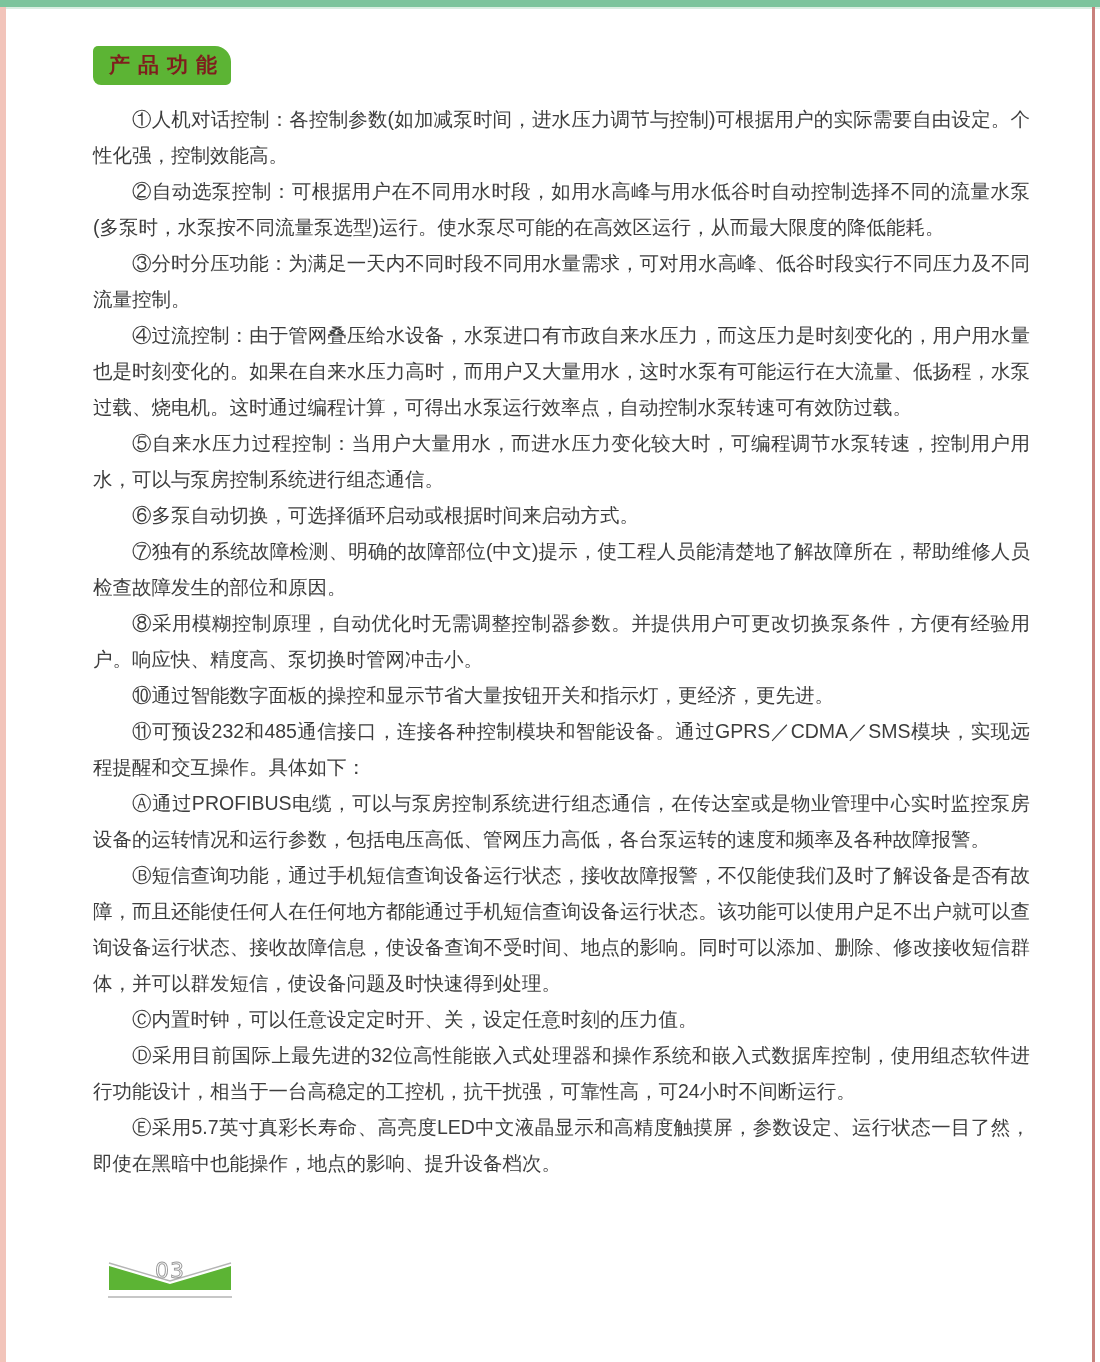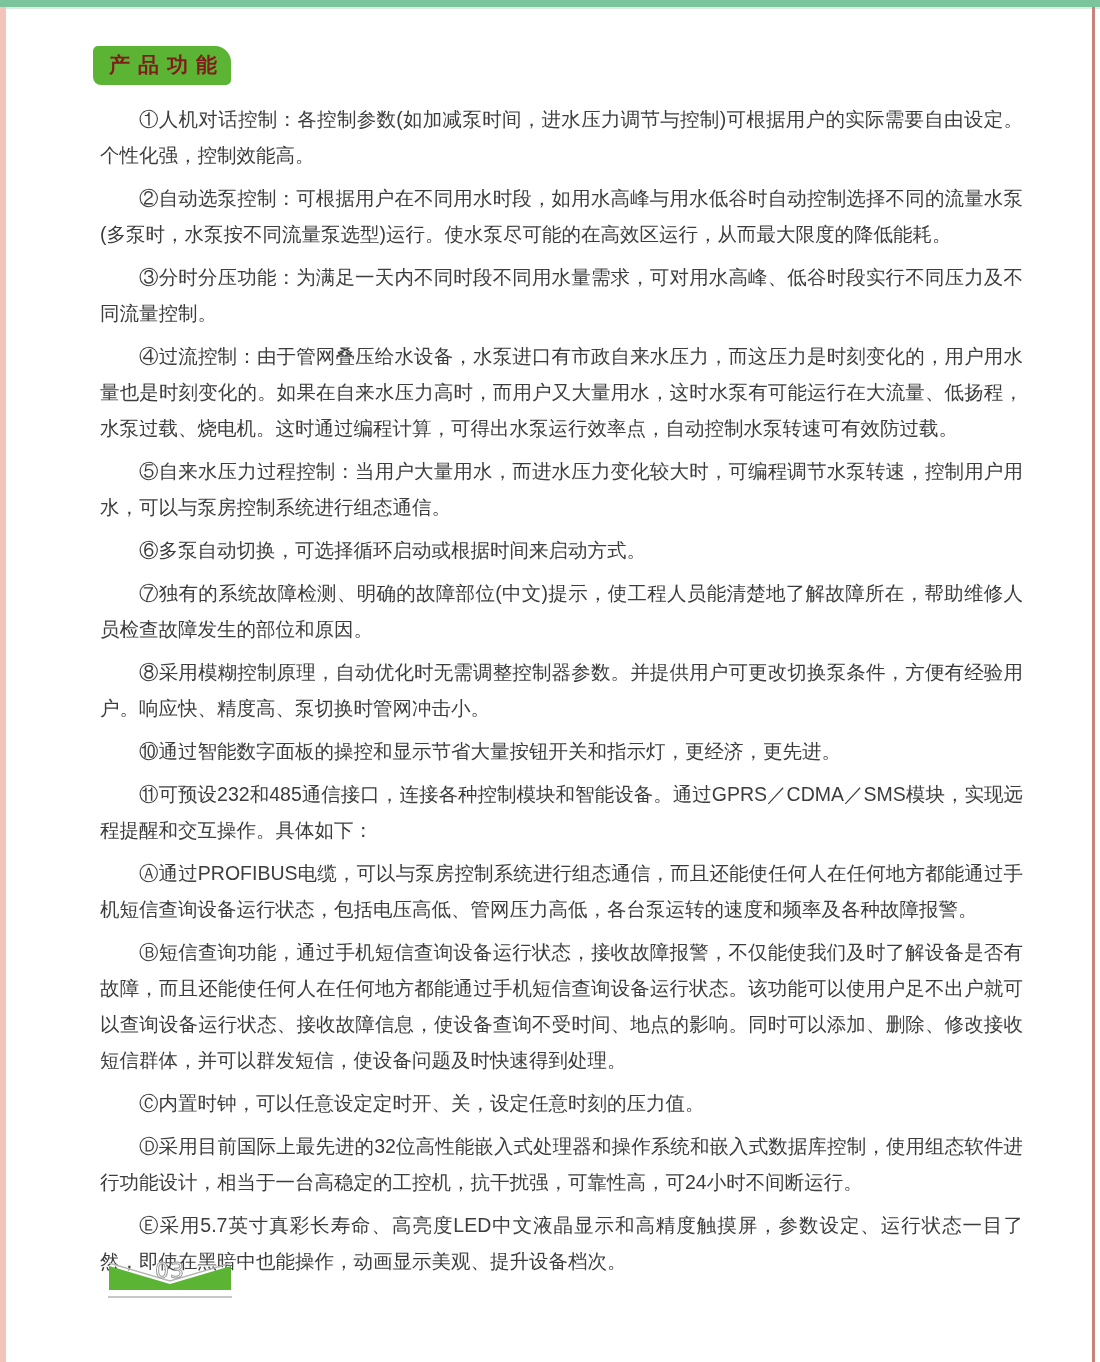--- a/index.html
+++ b/index.html
@@ -28,21 +28,21 @@
     background:var(--badge-green);
     color:#7f1d1d;font-weight:bold;font-size:21px;letter-spacing:8px;
     padding:5px 6px 6px 16px;
     border-radius:5px 16px 5px 8px;
   }
   .paragraphs{
     margin-top:16px;
     font-size:19.5px;line-height:36px;color:var(--text-color);
     text-align:justify;text-justify:inter-ideograph;
   }
-  .paragraphs p{margin:7px;text-indent:2em;}
+  .paragraphs p{margin:0;text-indent:2em;}
   .footer{position:absolute;left:108px;top:1252px;width:124px;height:50px;}
   .ribbon-fill{fill:var(--ribbon-green);}
   .ribbon-outline{fill:none;stroke:#b5b5b5;stroke-width:1.4;}
   .footer-rule{stroke:#b5b5b5;stroke-width:1.4;}
   .page-num-text{
     font-family:"DejaVu Sans",sans-serif;
     font-size:22px;
     fill:#ffffff;stroke:var(--page-number-gray);stroke-width:1;
     letter-spacing:1px;
   }
@@ -74,29 +74,29 @@
 
       <p>⑦独有的系统故障检测、明确的故障部位(中文)提示，使工程人员能清楚地了解故障所在，帮助维修人员检查故障发生的部位和原因。</p>
 
       <p>⑧采用模糊控制原理，自动优化时无需调整控制器参数。并提供用户可更改切换泵条件，方便有经验用户。响应快、精度高、泵切换时管网冲击小。</p>
 
 
       <p>⑩通过智能数字面板的操控和显示节省大量按钮开关和指示灯，更经济，更先进。</p>
 
       <p>⑪可预设232和485通信接口，连接各种控制模块和智能设备。通过GPRS／CDMA／SMS模块，实现远程提醒和交互操作。具体如下：</p>
 
-      <p>Ⓐ通过PROFIBUS电缆，可以与泵房控制系统进行组态通信，而且还能使任何人在任何地方都能通过手机短信查询设备运行状态，包括电压高低、管网压力高低，各台泵运转的速度和频率及各种故障报警。</p>
+      <p>Ⓐ通过PROFIBUS电缆，可以与泵房控制系统进行组态通信，在传达室或是物业管理中心实时监控泵房设备的运转情况和运行参数，包括电压高低、管网压力高低，各台泵运转的速度和频率及各种故障报警。</p>
 
       <p>Ⓑ短信查询功能，通过手机短信查询设备运行状态，接收故障报警，不仅能使我们及时了解设备是否有故障，而且还能使任何人在任何地方都能通过手机短信查询设备运行状态。该功能可以使用户足不出户就可以查询设备运行状态、接收故障信息，使设备查询不受时间、地点的影响。同时可以添加、删除、修改接收短信群体，并可以群发短信，使设备问题及时快速得到处理。</p>
 
       <p>Ⓒ内置时钟，可以任意设定定时开、关，设定任意时刻的压力值。</p>
 
       <p>Ⓓ采用目前国际上最先进的32位高性能嵌入式处理器和操作系统和嵌入式数据库控制，使用组态软件进行功能设计，相当于一台高稳定的工控机，抗干扰强，可靠性高，可24小时不间断运行。</p>
 
-      <p>Ⓔ采用5.7英寸真彩长寿命、高亮度LED中文液晶显示和高精度触摸屏，参数设定、运行状态一目了然，即使在黑暗中也能操作，动画显示美观、提升设备档次。</p>
+      <p>Ⓔ采用5.7英寸真彩长寿命、高亮度LED中文液晶显示和高精度触摸屏，参数设定、运行状态一目了然，即使在黑暗中也能操作，地点的影响、提升设备档次。</p>
     </div>
 </div>
 
 <div class="footer">
   <svg width="124" height="50" viewBox="0 0 124 50">
     <polyline class="ribbon-outline" points="1,11 62,29 123,11"></polyline>
     <polygon class="ribbon-fill" points="1,14 62,32 123,14 123,38 1,38"></polygon>
     <line class="footer-rule" x1="0" y1="45" x2="124" y2="45"></line>
     <text class="page-num-text" x="62" y="26" text-anchor="middle">03</text>
   </svg>

